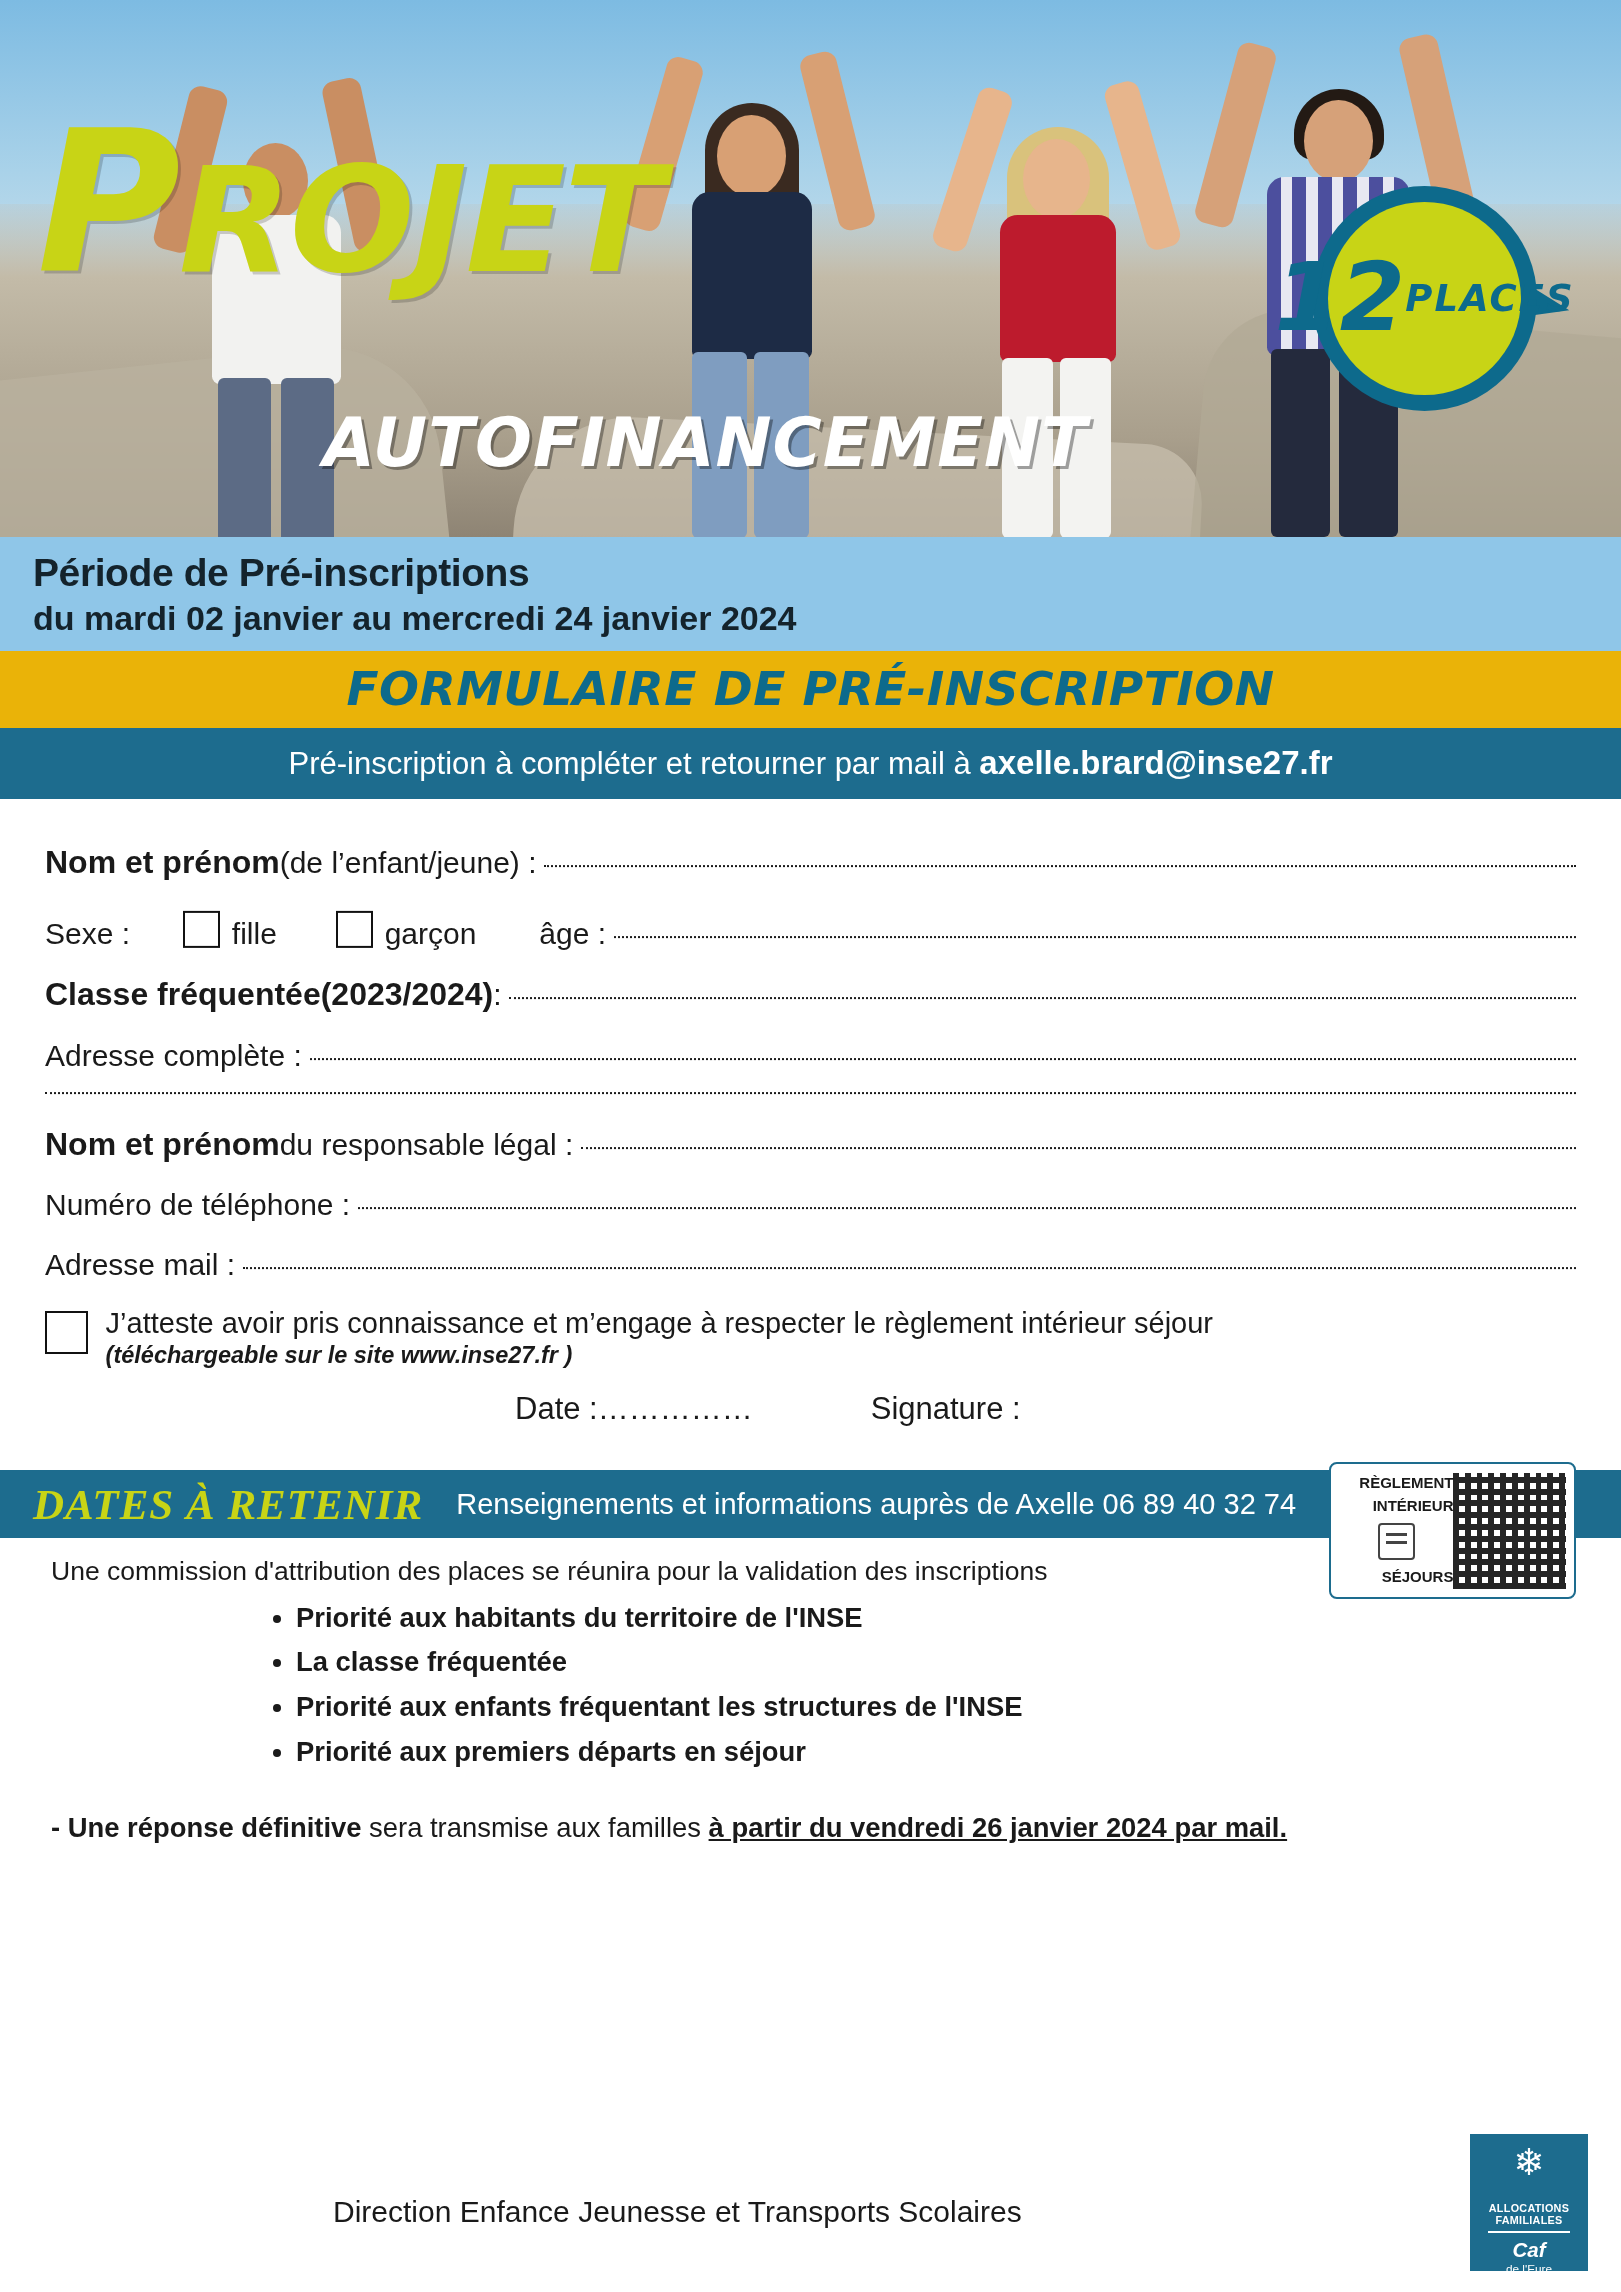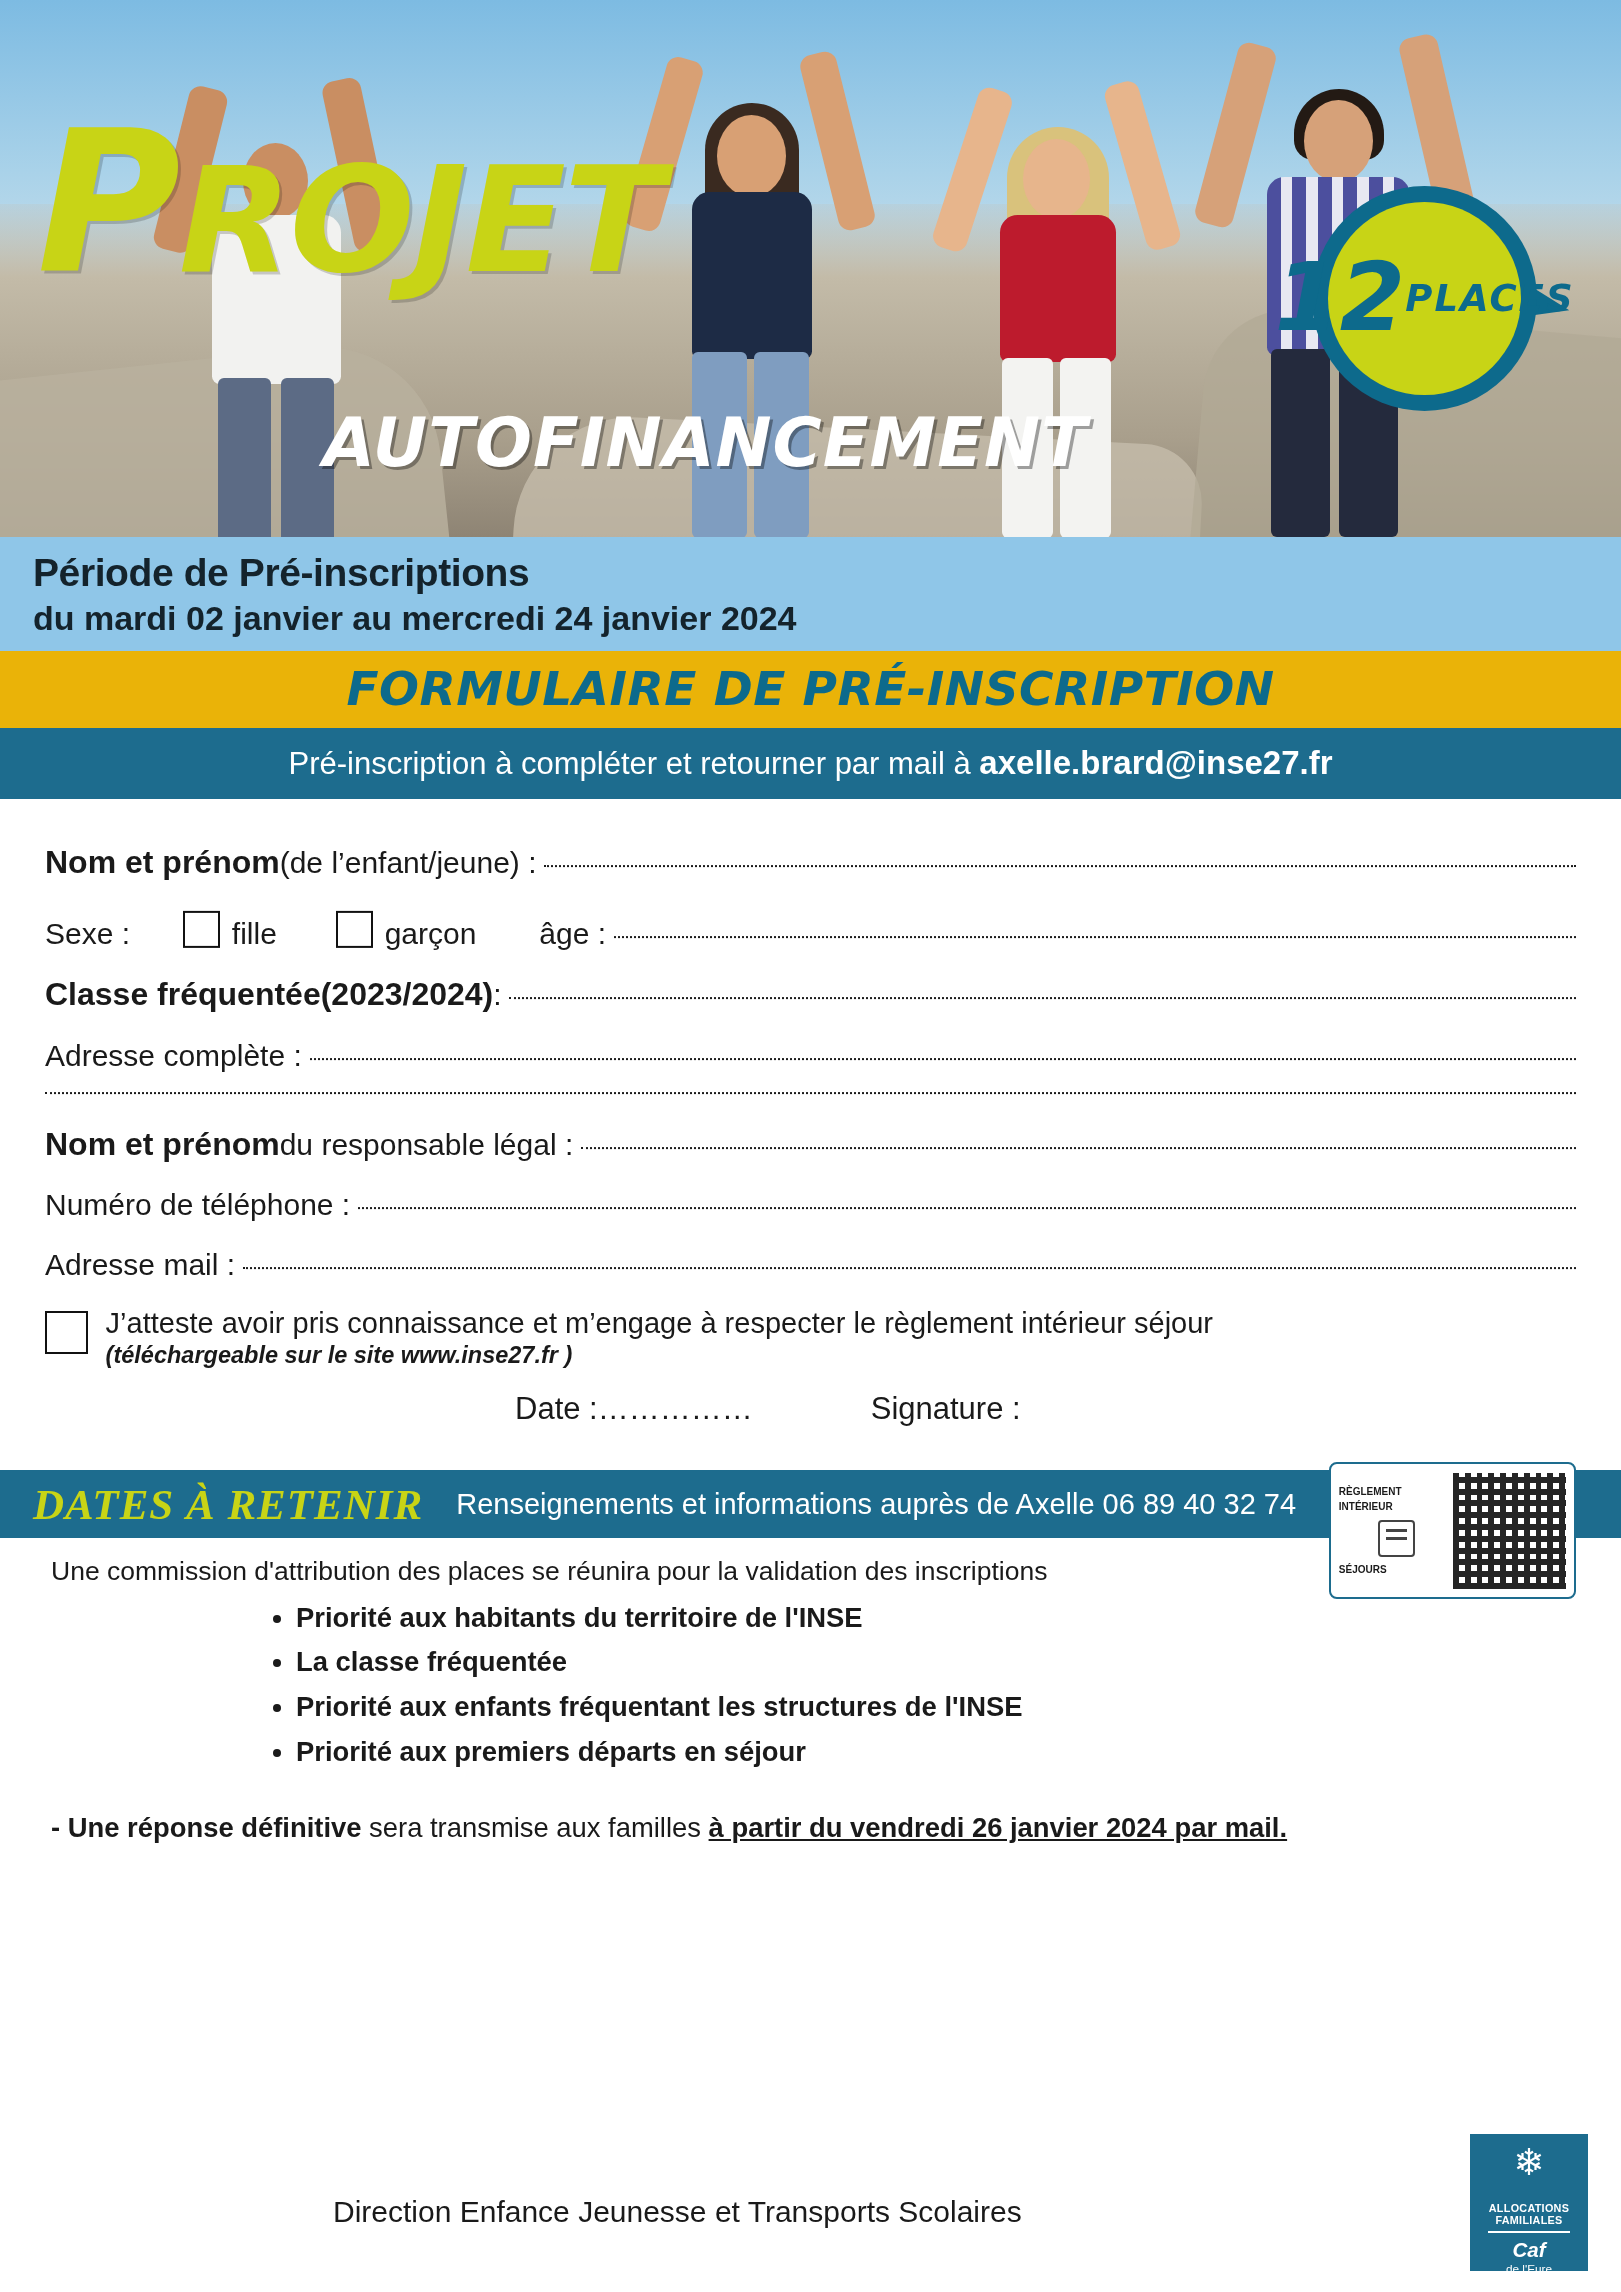--- a/index.html
+++ b/index.html
@@ -295,22 +295,22 @@
     border-radius: 7.8px;
     background: #fff;
     display: flex;
     align-items: center;
     justify-content: space-between;
     padding: 5.9px 7.8px;
     box-sizing: border-box;
   }
   .qr-left {
     width: 118px;
-    text-align: left;
-    font-size: 10px;
+    text-align: right;
+    font-size: 15px;
     font-weight: bold;
     color: #1a1a1a;
     line-height: 1.5;
   }
   .qr-icon {
     width: 33px; height: 33px;
     margin: 5.9px auto;
     border: 2px solid #444;
     border-radius: 3.9px;
     position: relative;

